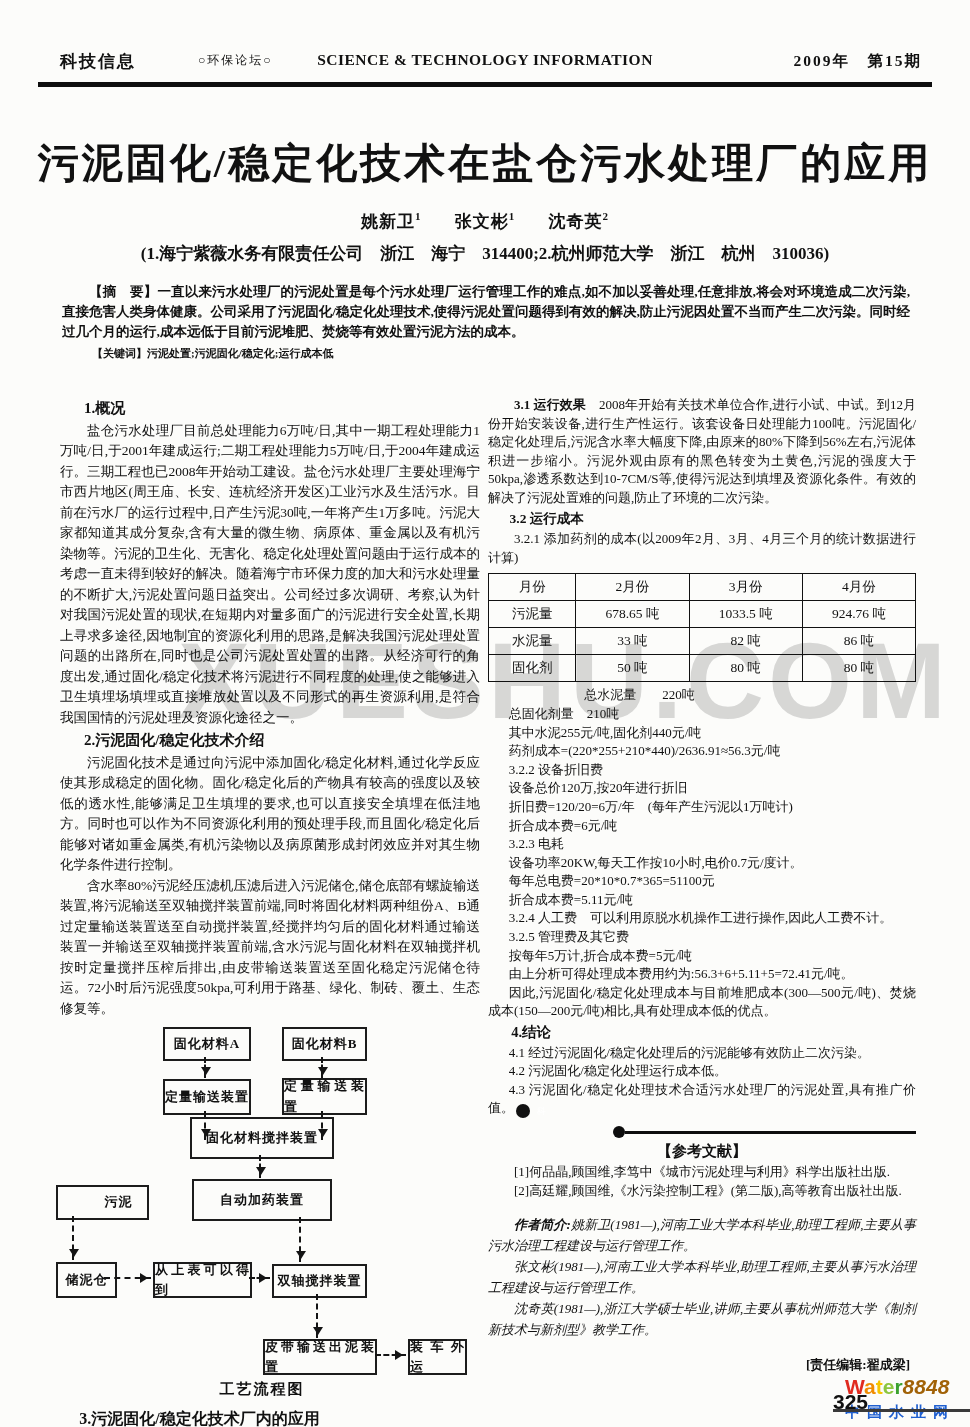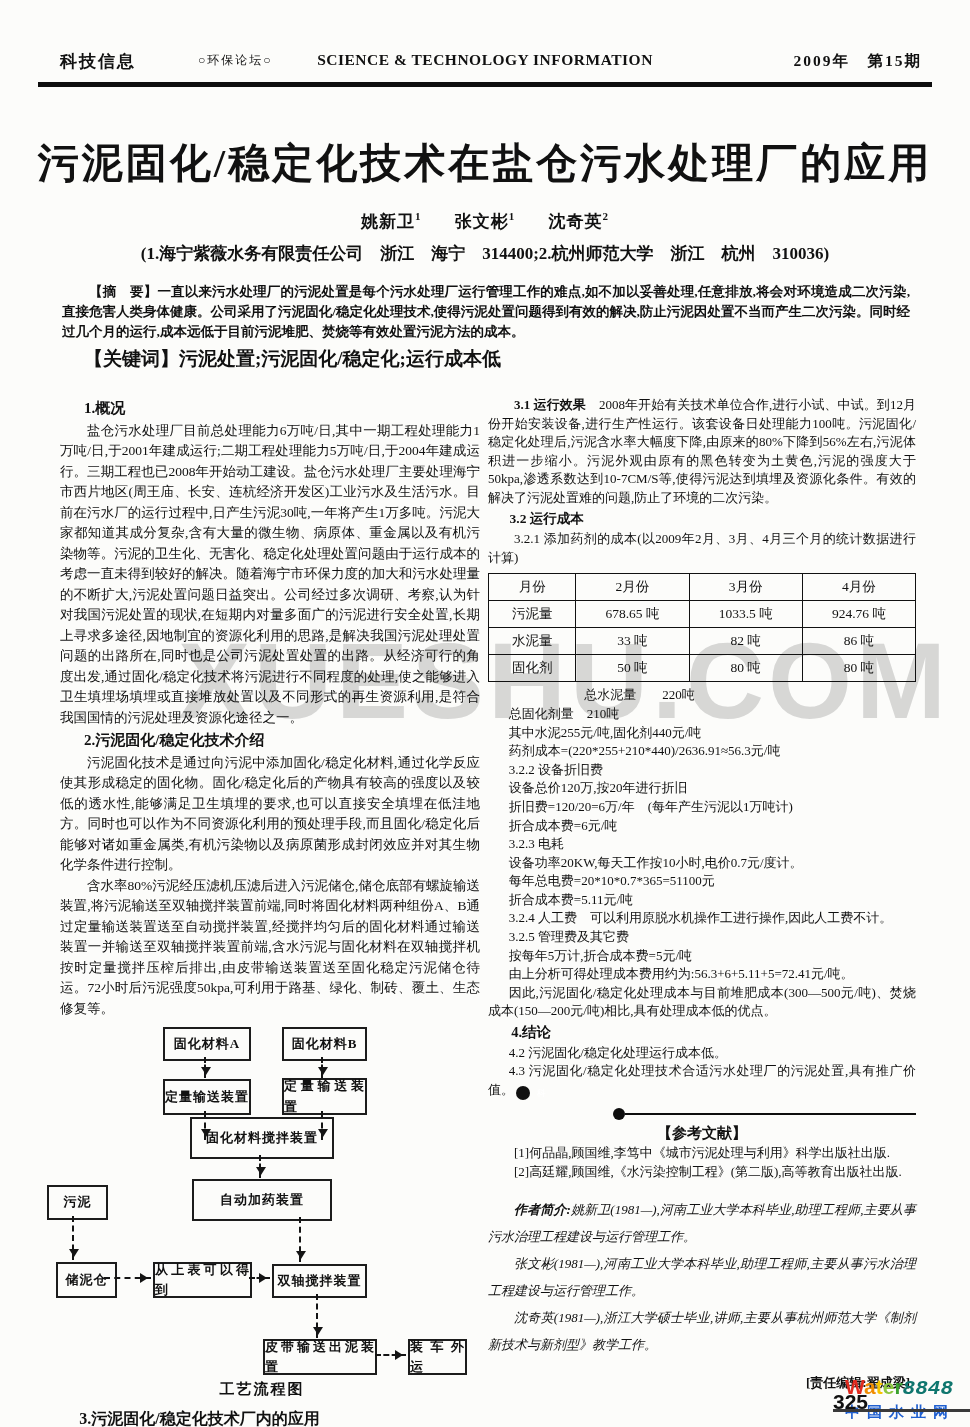--- a/index.html
+++ b/index.html
@@ -18,21 +18,21 @@
   .rule{position:absolute;top:82px;left:38px;right:38px;height:5px;background:#0e0e0e;z-index:2;}
   
   .title{position:absolute;top:136px;left:0;right:0;text-align:center;font-size:41px;font-weight:bold;
          letter-spacing:3px;z-index:2;}
   .authors{position:absolute;top:210px;left:0;right:0;text-align:center;font-size:17px;font-weight:bold;letter-spacing:1px;z-index:2;}
   .authors span.nm{margin:0 14px;}
   .authors sup{font-size:11px;}
   .affil{position:absolute;top:242px;left:0;right:0;text-align:center;font-size:17px;font-weight:bold;z-index:2;}
   .abs{position:absolute;top:282px;left:62px;width:848px;font-size:13.5px;font-weight:bold;line-height:20px;
        text-align:justify;text-indent:2em;z-index:2;}
-  .kw{position:absolute;top:346px;left:46px;width:848px;font-size:19px;font-weight:bold;text-indent:2em;z-index:2;}
+  .kw{position:absolute;top:346px;left:70px;width:848px;font-size:11px;font-weight:bold;text-indent:2em;z-index:2;}
   
   .col{position:absolute;top:396px;text-align:justify;z-index:1;}
   .col-l{left:60px;width:420px;font-size:13.5px;line-height:20.5px;}
   .col-r{left:488px;width:428px;font-size:13px;line-height:18.6px;}
   .col p{margin:0;text-indent:2em;}
   .h-sec{font-size:15px;font-weight:bold;text-indent:1.6em;margin:2px 0;}
   .h-sec3{font-size:16px;font-weight:bold;text-indent:1.2em;margin:10px 0 0 0;}
   .lead{font-weight:bold;}
   
   table.stat{border-collapse:collapse;width:100%;margin:6px 0 4px 0;background:transparent;border-radius:11px;}
@@ -41,40 +41,40 @@
   .cl{text-indent:1.6em;margin:0;}
   .ci7{padding-left:5.8em;}
   .concl{text-indent:1.6em;margin:0;}
   
   .div-row{display:flex;align-items:center;margin:8px 0 4px 125px;}
   .div-dot{width:12px;height:12px;border-radius:50%;background:#0d0d0d;flex:0 0 auto;}
   .div-line{flex:1;height:2.5px;background:#0d0d0d;}
   .ref-title{text-align:center;font-weight:bold;font-size:15px;margin:2px 0;}
   .ref{margin:0;text-indent:0;}
   .bios{margin-top:14px;font-style:italic;}
-  .bios p{text-indent:2em;margin:0;line-height:27px;}
+  .bios p{text-indent:2em;margin:0;line-height:21px;}
   .editor{text-align:right;font-weight:bold;margin-top:16px;padding-right:6px;}
   .journal-mark{display:inline-block;width:14px;height:14px;border-radius:50%;background:#111;color:#fff;
                 font-size:9px;line-height:14px;text-align:center;vertical-align:-2px;margin-left:2px;font-style:normal;}
   
   .flow{position:relative;width:440px;height:374px;margin:6px 0 0 -18px;}
   .fbox{position:absolute;border:2px solid #1c1c1c;display:flex;align-items:center;justify-content:center;
         font-size:13px;font-weight:bold;letter-spacing:1px;background:rgba(252,252,250,.6);text-indent:0;}
   .arrv{position:absolute;width:0;border-left:2px dashed #141414;}
   .arrv::after{content:'';position:absolute;bottom:-2px;left:-5.5px;border:5px solid transparent;border-top:8px solid #141414;}
   .arrh{position:absolute;height:0;border-top:2px dashed #141414;}
   .arrh::after{content:'';position:absolute;right:-2px;top:-6px;border:5px solid transparent;border-left:8px solid #141414;}
   .flow-cap{position:absolute;left:0;right:0;bottom:0;text-align:center;font-size:15px;font-weight:bold;letter-spacing:2px;}
   
   .pageno{position:absolute;left:833px;top:1390px;font-size:21px;font-weight:bold;z-index:4;
           font-family:"Liberation Sans","DejaVu Sans",sans-serif;}
   .w8{position:absolute;left:845px;top:1376px;width:125px;z-index:3;font-family:"Liberation Sans","DejaVu Sans",sans-serif;}
   .w8 .l1{font-size:21px;font-weight:bold;white-space:nowrap;line-height:22px;}
   .w8 .c-w{color:#e02b20;}.w8 .c-a{color:#f08c00;}.w8 .c-t{color:#f5c400;}.w8 .c-e{color:#8cc63f;}.w8 .c-r{color:#3aa12f;}
-  .w8 .num{color:#0f766e;font-style:italic;font-family:Liberation Mono, monospace;}
+  .w8 .num{color:#a16207;font-style:italic;font-family:Liberation Sans, sans-serif;}
   .w8 .com{color:#f08c00;font-size:10px;font-weight:bold;margin-left:43px;}
   .w8 .l2{position:relative;color:#1f5fd0;font-weight:bold;font-size:15px;letter-spacing:7px;margin-top:1px;white-space:nowrap;}
   .w8 .strike{position:absolute;left:-12px;right:-4px;top:6px;height:3px;background:#3a3a3a;}
 </style>
 </head>
 <body>
 
 <div class="page">
 
   <div class="watermark">XUESHU.COM</div>
@@ -116,21 +116,21 @@
       <div class="fbox" style="left:240px;top:2px;width:81px;height:30px;">固化材料B</div>
       <div class="arrv" style="left:162px;top:32px;height:21px;"></div>
       <div class="arrv" style="left:279px;top:32px;height:21px;"></div>
       <div class="fbox" style="left:121px;top:54px;width:84px;height:32px;">定量输送装置</div>
       <div class="fbox" style="left:240px;top:53px;width:81px;height:33px;">定量输送装置</div>
       <div class="arrv" style="left:162px;top:86px;height:29px;z-index:2;"></div>
       <div class="arrv" style="left:279px;top:86px;height:29px;z-index:2;"></div>
       <div class="fbox" style="left:148px;top:92px;width:140px;height:38px;">固化材料搅拌装置</div>
       <div class="arrv" style="left:217px;top:130px;height:23px;"></div>
       <div class="fbox" style="left:150px;top:154px;width:136px;height:38px;">自动加药装置</div>
-      <div class="fbox" style="left:5px;top:160px;width:57px;height:31px;">污泥</div>
+      <div class="fbox" style="left:14px;top:160px;width:57px;height:31px;padding-left:32px;">污泥</div>
       <div class="arrv" style="left:30px;top:191px;height:44px;"></div>
       <div class="arrv" style="left:257px;top:192px;height:45px;"></div>
       <div class="fbox" style="left:14px;top:237px;width:57px;height:32px;">储泥仓</div>
       <div class="arrh" style="left:62px;top:252px;width:47px;"></div>
       <div class="fbox" style="left:111px;top:237px;width:95px;height:32px;">从上表可以得到</div>
       <div class="arrh" style="left:207px;top:252px;width:21px;"></div>
       <div class="fbox" style="left:230px;top:239px;width:91px;height:30px;">双轴搅拌装置</div>
       <div class="arrv" style="left:274px;top:269px;height:44px;"></div>
       <div class="fbox" style="left:221px;top:314px;width:110px;height:32px;">皮带输送出泥装置</div>
       <div class="arrh" style="left:333px;top:329px;width:31px;"></div>
@@ -187,20 +187,21 @@
     <div class="cl">设备功率20KW,每天工作按10小时,电价0.7元/度计。</div>
     <div class="cl">每年总电费=20*10*0.7*365=51100元</div>
     <div class="cl">折合成本费=5.11元/吨</div>
     <div class="cl">3.2.4 人工费　可以利用原脱水机操作工进行操作,因此人工费不计。</div>
     <div class="cl">3.2.5 管理费及其它费</div>
     <div class="cl">按每年5万计,折合成本费=5元/吨</div>
     <div class="cl">由上分析可得处理成本费用约为:56.3+6+5.11+5=72.41元/吨。</div>
     <div class="cl">因此,污泥固化/稳定化处理成本与目前堆肥成本(300—500元/吨)、焚烧成本(150—200元/吨)相比,具有处理成本低的优点。</div>
 
     <div class="h-sec" style="font-size:14.5px;">4.结论</div>
+    <div class="concl">4.1 经过污泥固化/稳定化处理后的污泥能够有效防止二次污染。</div>
     <div class="concl">4.2 污泥固化/稳定化处理运行成本低。</div>
     <div class="concl"><span>4.3 污泥固化/稳定化处理技术合适污水处理厂的污泥处置,具有推广价值。</span><span class="journal-mark">科</span></div>
 
     <div class="div-row">
       <span class="div-dot"></span>
       <span class="div-line"></span>
     </div>
     <div class="ref-title">【参考文献】</div>
     <p class="ref">[1]何品晶,顾国维,李笃中《城市污泥处理与利用》科学出版社出版.</p>
     <p class="ref">[2]高廷耀,顾国维,《水污染控制工程》(第二版),高等教育出版社出版.</p>

